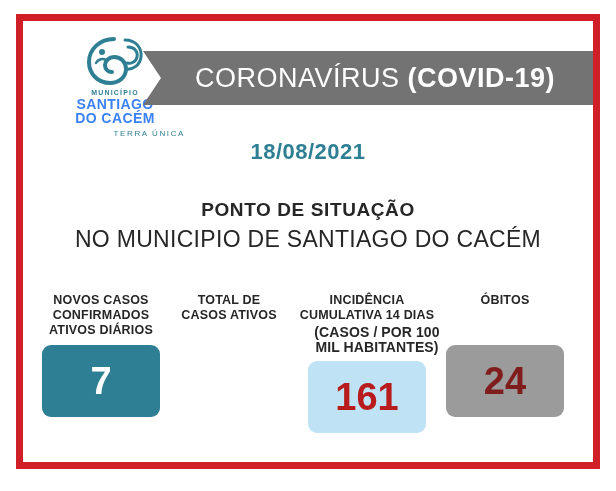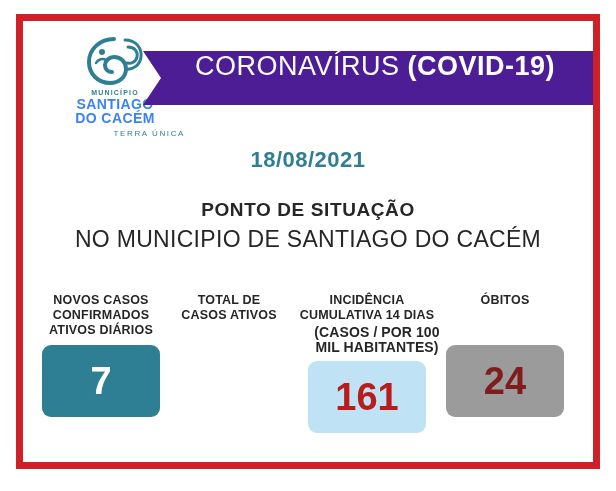--- a/index.html
+++ b/index.html
@@ -79,44 +79,44 @@
     text-align: right;
   }
 
   
   .banner {
     position: absolute;
     left: 120px;
     top: 30px;
     right: 0;
     height: 54px;
-    background: #4c1d95;
+    background: #737373;
     display: flex;
-    align-items: flex-start;
+    align-items: center;
     justify-content: center;
     
     clip-path: polygon(0 0, 100% 0, 100% 100%, 0 100%, 18px 50%);
   }
   .banner-text {
     color: #ffffff;
     font-size: 27px;
     letter-spacing: 0.5px;
     white-space: nowrap;
     padding-left: 14px;
   }
   .banner-text .bold {
     font-weight: bold;
   }
 
   
   .date {
     position: absolute;
     left: 0;
     right: 0;
-    top: 126px;
+    top: 118px;
     text-align: center;
     color: #2e7f93;
     font-size: 22px;
     font-weight: bold;
     letter-spacing: 0.5px;
   }
 
   
   .subtitle {
     position: absolute;

